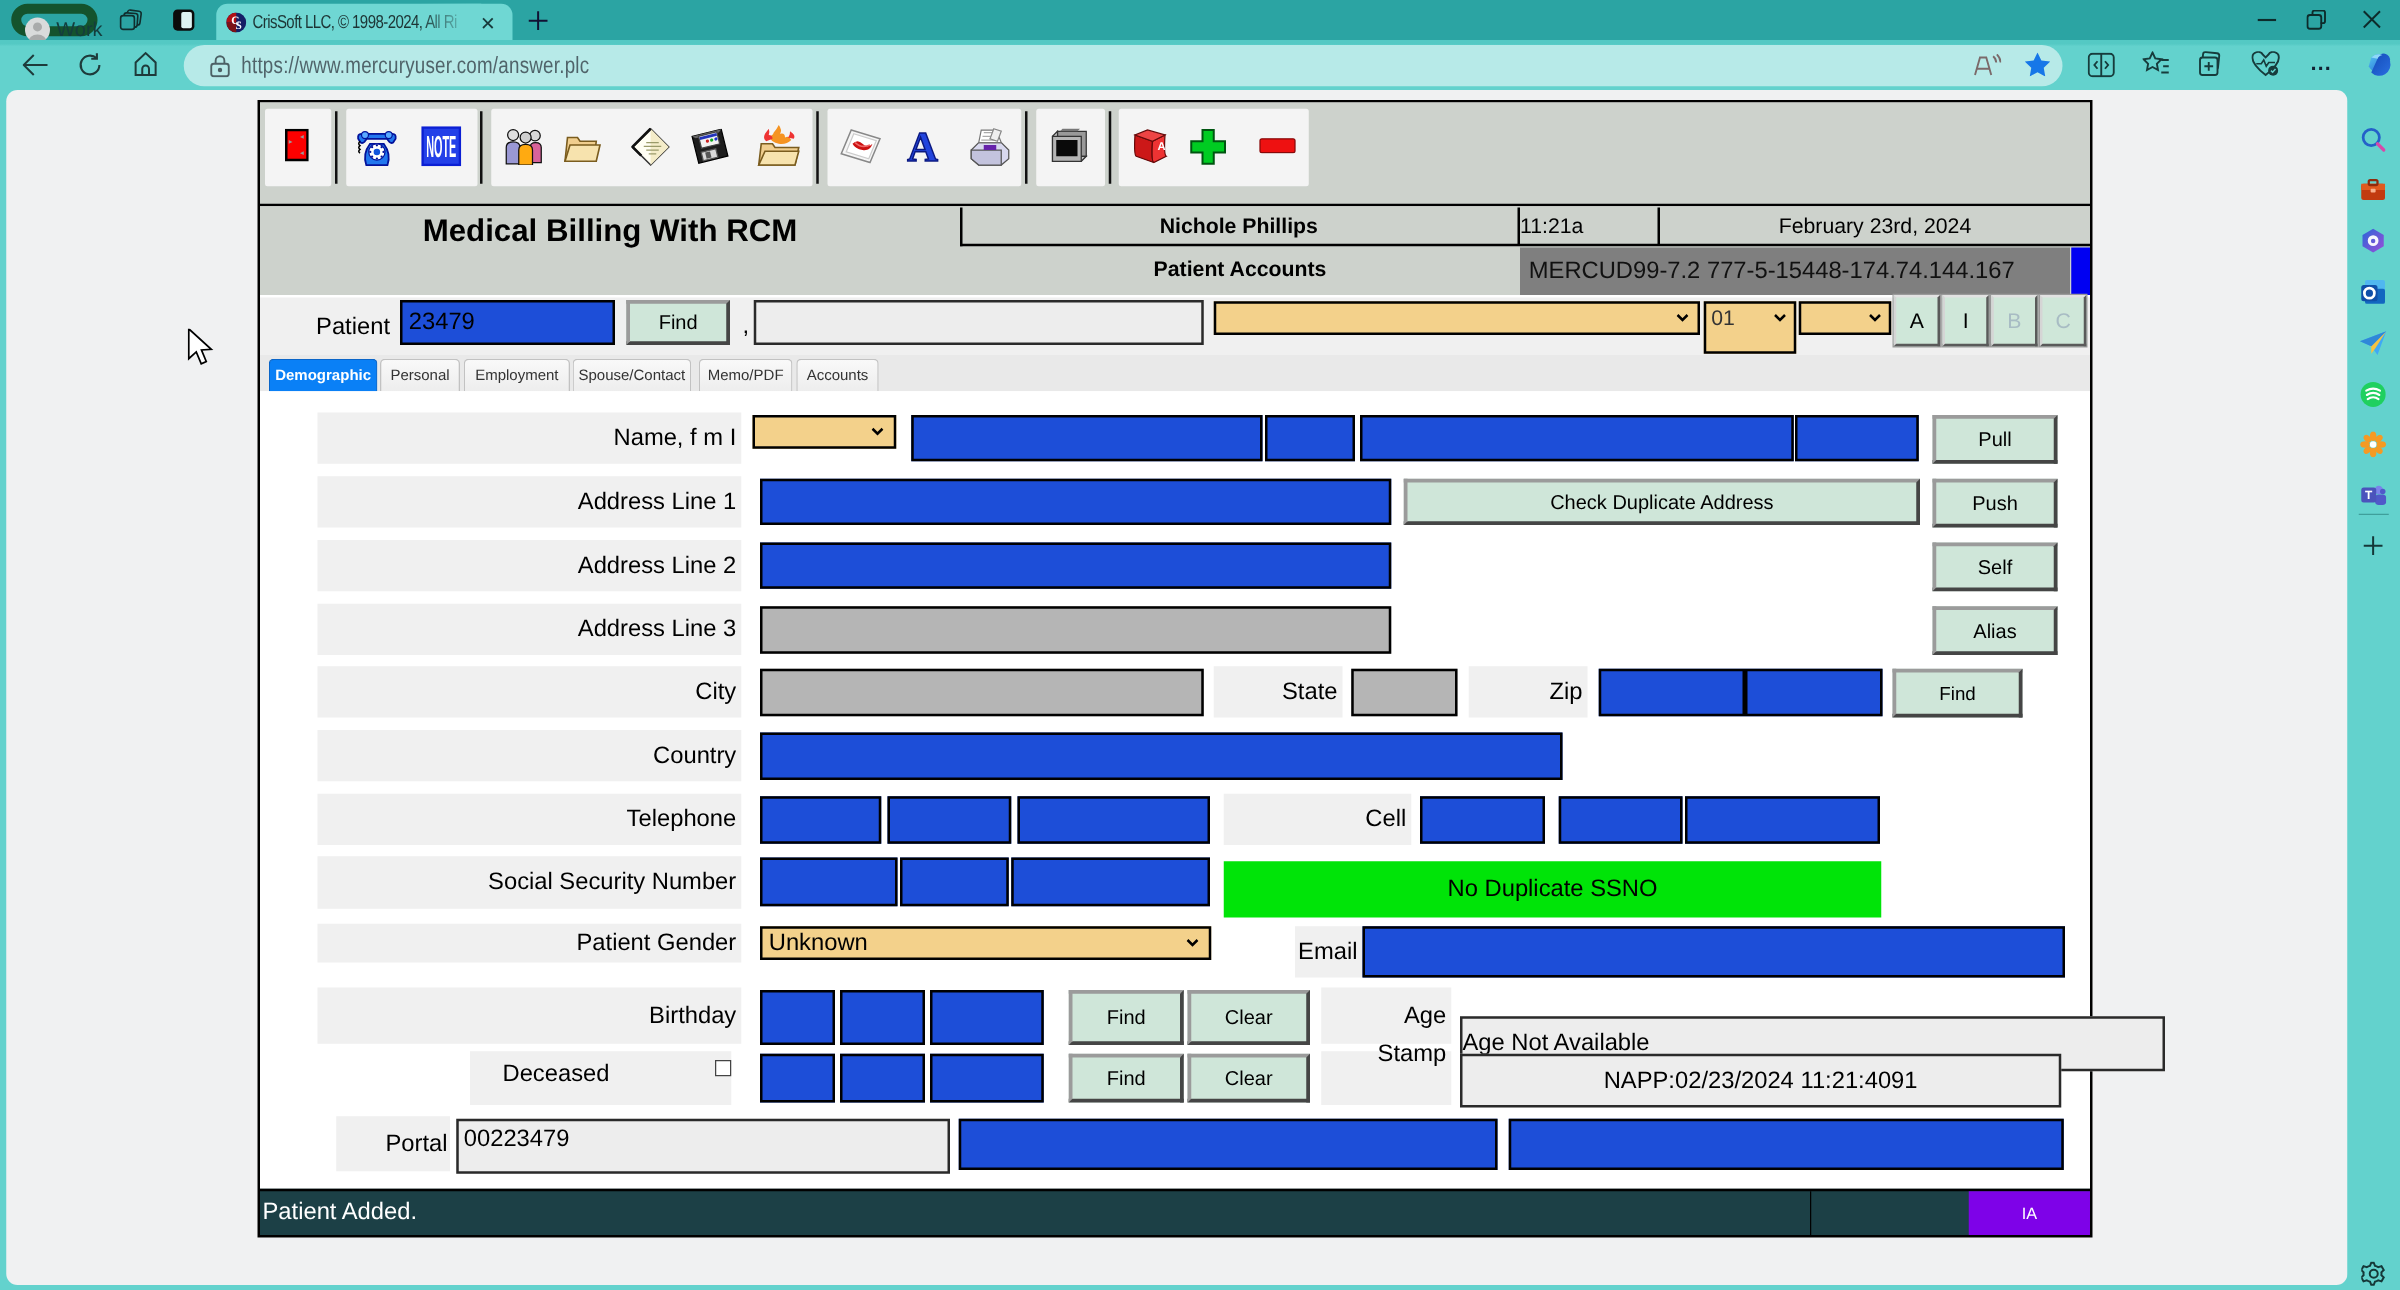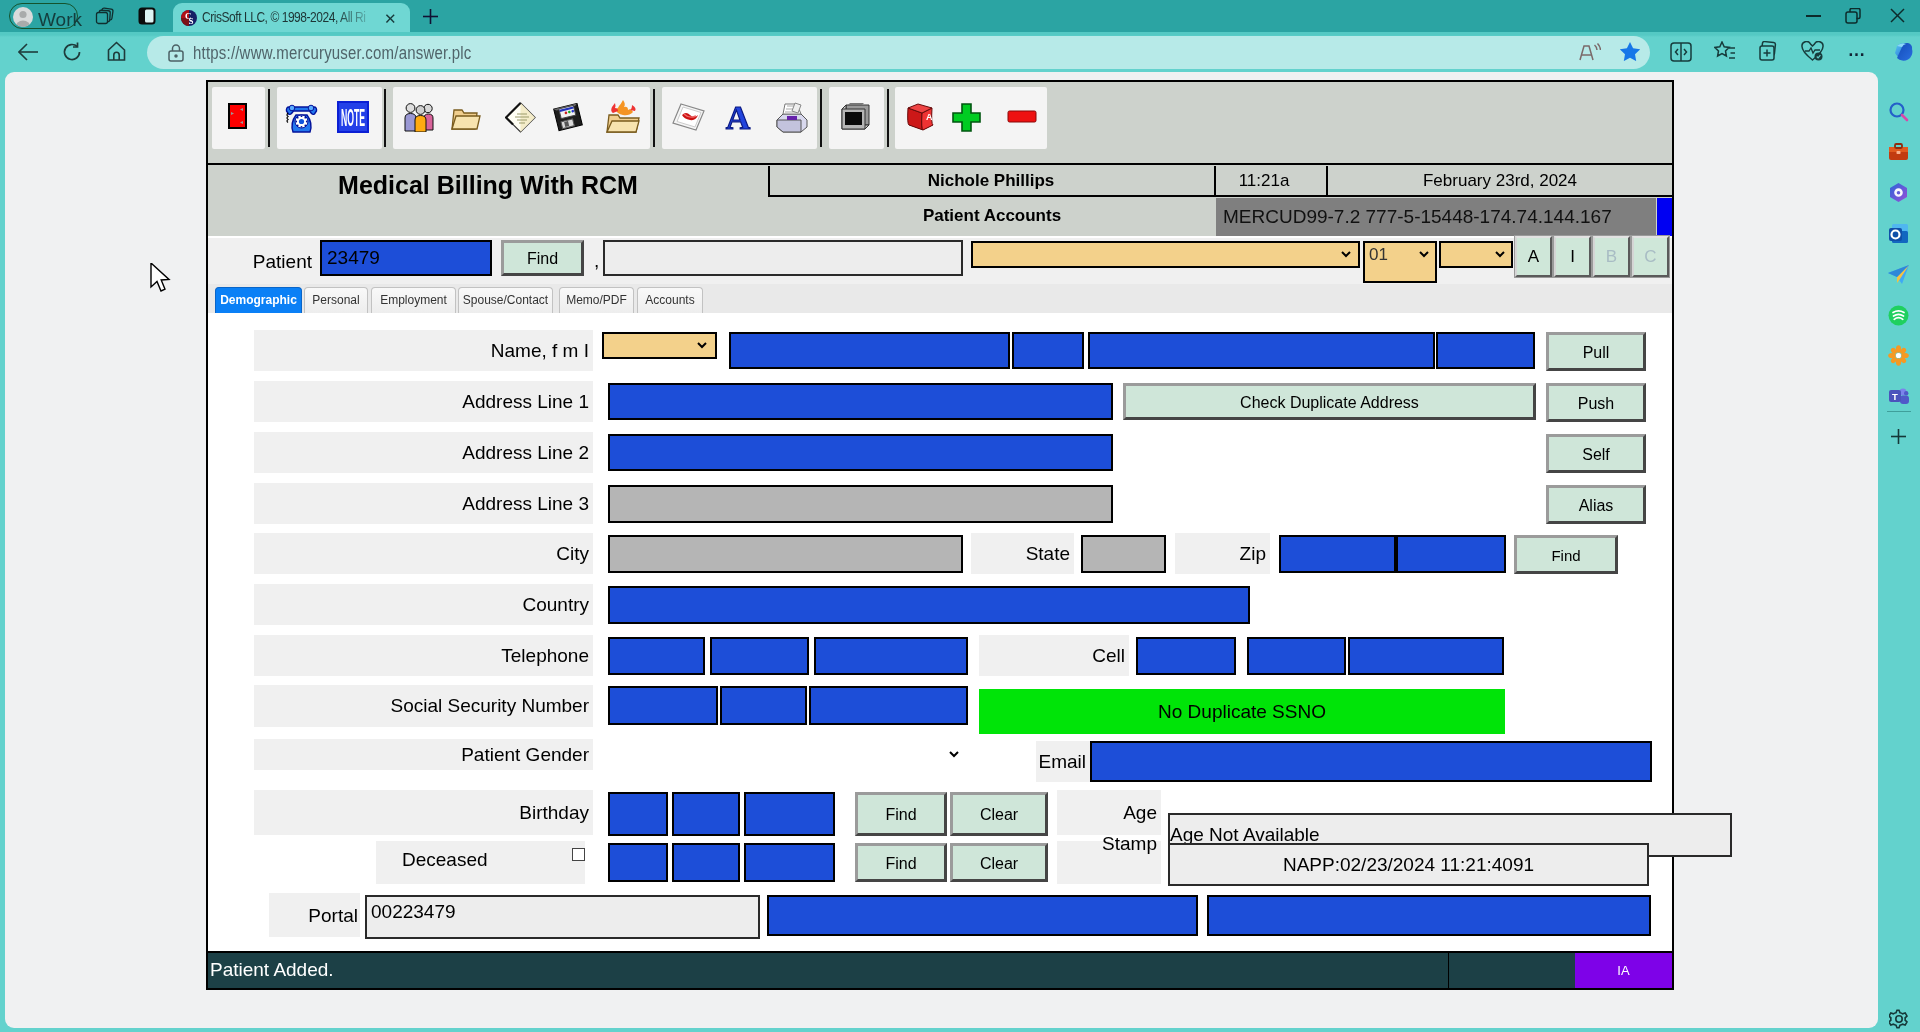--- a/index.html
+++ b/index.html
@@ -6,21 +6,21 @@
 html,body { width:1920px; height:1032px; overflow:hidden; font-family:"Liberation Sans", sans-serif; }
 body { position:relative; background:#63d2cd; }
 .abs { position:absolute; }
 
 
 #titlebar { position:absolute; left:0; top:0; width:1920px; height:32px; background:#2ba4a3; }
 #toolbar { position:absolute; left:0; top:32px; width:1920px; height:40px; background:linear-gradient(#54c9c4 0px, #54c9c4 3px, #63d2cd 5px); }
 #content { position:absolute; left:5px; top:72px; width:1873px; height:956px; background:#f0f1f2; border-radius:9px; }
 #sidebar { position:absolute; right:0; top:72px; width:42px; height:960px; background:#63d2cd; }
 
-#workchip { position:absolute; left:9px; top:3px; width:69px; height:26px; border:1px solid #14532d; border-radius:13px; color:#143d3d; font-size:19px; }
+#workchip { position:absolute; left:9px; top:3px; width:69px; height:26px; border:8px solid #14532d; border-radius:13px; color:#143d3d; font-size:16px; }
 #workchip .av { position:absolute; left:3px; top:3px; width:20px; height:20px; border-radius:50%; background:#d9dbdb; overflow:hidden; }
 #workchip .txt { position:absolute; left:28px; top:5px; }
 
 #tab { position:absolute; left:173px; top:3px; width:237px; height:29px; background:#6fd7d3; border-radius:9px 9px 0 0; font-size:14px; color:#1d3535; }
 #tab .title { position:absolute; left:29px; top:7px; width:178px; font-size:12px; letter-spacing:-0.45px; transform:scaleY(1.25); transform-origin:center; overflow:hidden; white-space:nowrap; }
 #tab .fade { position:absolute; left:162px; top:0; width:50px; height:29px; background:linear-gradient(90deg, rgba(111,215,211,0), #6fd7d3 85%); }
 #tab .close { position:absolute; left:211px; top:7px; font-size:15px; color:#17393a; }
 
 
 #urlpill { position:absolute; left:147px; top:4px; width:1503px; height:33px; background:#b7eae8; border-radius:17px; }
@@ -314,21 +314,21 @@
         </svg>
 
       <svg class="abs" style="left:799px;top:28px" width="30" height="13" viewBox="0 0 30 13">
           <rect x="1" y="1" width="28" height="11" rx="1.5" fill="#ee1111" stroke="#880808"></rect>
         </svg>
     </div>
     <div id="appheader">
       <div class="abs" style="left:0;top:1px;width:560px;height:70px;font-size:25px;font-weight:bold;text-align:center;line-height:39px">Medical Billing With RCM</div>
       <div class="abs" style="left:560px;top:1px;width:904px;height:31px;border-left:2px solid #000;border-bottom:2px solid #000"></div>
       <div class="abs" style="left:560px;top:0px;width:446px;font-size:17px;font-weight:bold;text-align:center;line-height:32px">Nichole Phillips</div>
-      <div class="abs" style="left:1006px;top:1px;width:98px;height:30px;border-left:2px solid #000;font-size:17px;text-align:center;line-height:30px">11:21a</div>
+      <div class="abs" style="left:1006px;top:1px;width:98px;height:30px;border-left:2px solid #000;font-size:17px;text-align:left;line-height:30px">11:21a</div>
       <div class="abs" style="left:1118px;top:1px;width:346px;height:30px;border-left:2px solid #000;font-size:17px;text-align:center;line-height:30px">February 23rd, 2024</div>
       <div class="abs" style="left:560px;top:33px;width:448px;font-size:17px;font-weight:bold;text-align:center;line-height:36px">Patient Accounts</div>
       <div class="abs" style="left:1008px;top:33px;width:440px;height:38px;background:#7f7f7f;color:#111;font-size:19px;line-height:38px;padding-left:7px">MERCUD99-7.2 777-5-15448-174.74.144.167</div>
       <div class="abs" style="left:1449px;top:33px;width:15px;height:38px;background:#0000f2"></div>
     </div>
     <div id="patientrow">
       <div class="lbl" style="left:0px;top:13px;width:104px">Patient</div>
       <div class="inp" style="left:112px;top:2px;width:172px;height:36px;font-size:19px;line-height:32px;padding-left:5px">23479</div>
       <div class="mbtn" style="left:293px;top:2px;width:83px;height:36px;line-height:32px">Find</div>
       <div class="abs" style="left:386px;top:12px;font-size:19px">,</div>
@@ -417,20 +417,21 @@
 
       <div class="lbar" style="left:46px;top:372px;width:339px;height:42px"></div>
       <div class="lbl" style="left:46px;top:382px;width:335px">Social Security Number</div>
       <div class="inp" style="left:400px;top:373px;width:110px;height:39px"></div>
       <div class="inp" style="left:512px;top:373px;width:87px;height:39px"></div>
       <div class="inp" style="left:601px;top:373px;width:159px;height:39px"></div>
       <div class="abs" style="left:771px;top:376px;width:526px;height:45px;background:#00e408;font-size:19px;text-align:center;line-height:45px">No Duplicate SSNO</div>
 
       <div class="lbar" style="left:46px;top:426px;width:339px;height:31px"></div>
       <div class="lbl" style="left:46px;top:431px;width:335px">Patient Gender</div>
+      <div class="sel" style="left:400px;top:428px;width:361px;height:27px;font-size:19px;line-height:23px;padding-left:5px">Unknown</div>
       <svg class="chev" style="left:741px;top:436px" viewBox="0 0 10 10">
           <path d="M1 3 l4 4 4-4" fill="none" stroke="#000" stroke-width="2"></path>
         </svg>
       <div class="lbar" style="left:828px;top:428px;width:54px;height:41px"></div>
       <div class="lbl" style="left:828px;top:438px;width:50px">Email</div>
       <div class="inp" style="left:882px;top:428px;width:562px;height:41px"></div>
 
       <div class="lbar" style="left:46px;top:477px;width:339px;height:45px"></div>
       <div class="lbl" style="left:46px;top:489px;width:335px">Birthday</div>
       <div class="inp" style="left:400px;top:479px;width:60px;height:44px"></div>

